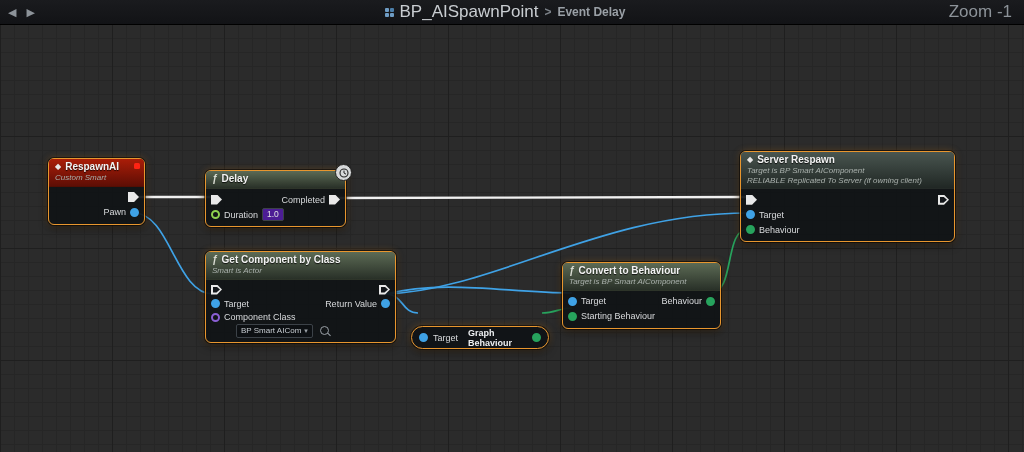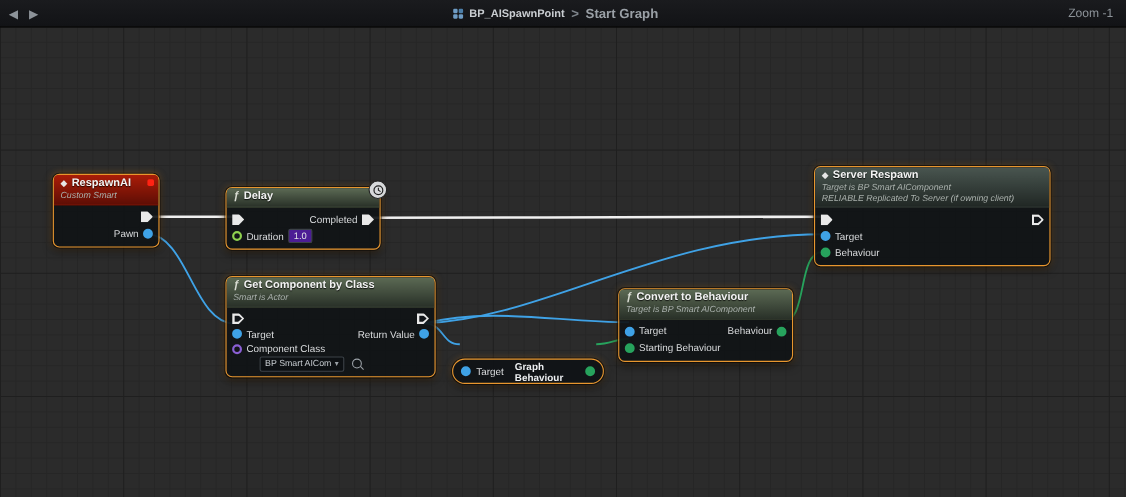--- a/index.html
+++ b/index.html
@@ -17,24 +17,24 @@
     border-bottom:1px solid #000;
     display:flex; align-items:center;
     color:#9aa0a6; z-index:30;
   }
   .nav { display:flex; gap:10px; padding-left:8px; width:60px; }
   .navbtn { color:#8d9399; font-size:11px; cursor:pointer; }
   .crumb { flex:1; display:flex; align-items:center; justify-content:center; gap:6px; }
   .bpicon { display:grid; grid-template-columns:4px 4px; grid-template-rows:4px 4px; gap:1px; }
   .bpicon i { background:#6e9cc4; border-radius:1px; }
   .bpicon i:nth-child(2){ background:#4c7faa; }
-  .crumb-title { color:#c9cdd1; font-weight:bold; font-size:10px; }
+  .crumb-title { color:#c9cdd1; font-weight:normal; font-size:17px; }
   .crumb-sep { color:#7d838a; font-size:12px; font-weight:bold; }
   .crumb-page { color:#9aa0a6; font-size:12px; font-weight:bold; }
-  .zoom { width:70px; text-align:right; padding-right:12px; font-size:11px; color:#8d9399; }
+  .zoom { width:70px; text-align:right; padding-right:12px; font-size:17px; color:#8d9399; }
 
   
   .graph {
     position:absolute; top:24px; left:0; width:1024px; height:428px;
     background-color:#2b2b2b;
     background-image:
       linear-gradient(#1f1f1f 1px, transparent 1px),
       linear-gradient(90deg,#1f1f1f 1px, transparent 1px),
       linear-gradient(#262626 1px, transparent 1px),
       linear-gradient(90deg,#262626 1px, transparent 1px);
@@ -102,21 +102,21 @@
   </div>
   <div class="crumb">
     <span class="bpicon">
         <i></i>
         <i></i>
         <i></i>
         <i></i>
       </span>
     <span class="crumb-title">BP_AISpawnPoint</span>
     <span class="crumb-sep">&gt;</span>
-    <span class="crumb-page">Start Graph</span>
+    <span class="crumb-page">Event Delay</span>
   </div>
   <div class="zoom">Zoom -1</div>
 </div>
 
 <div class="graph">
 
   <svg class="wires" width="1024" height="428" viewBox="0 24 1024 428">
 
     <path d="M133,197 C155,197 192,197 212,197" stroke="#f0f0f0" stroke-width="2.3" fill="none"></path>
     <path d="M334,198 C470,198 620,197 748,197" stroke="#f0f0f0" stroke-width="2.3" fill="none"></path>

